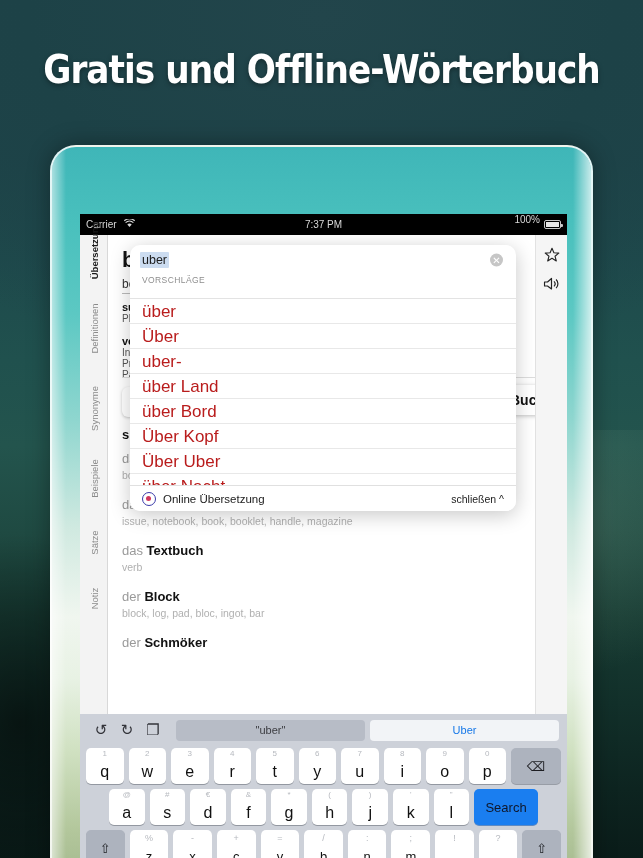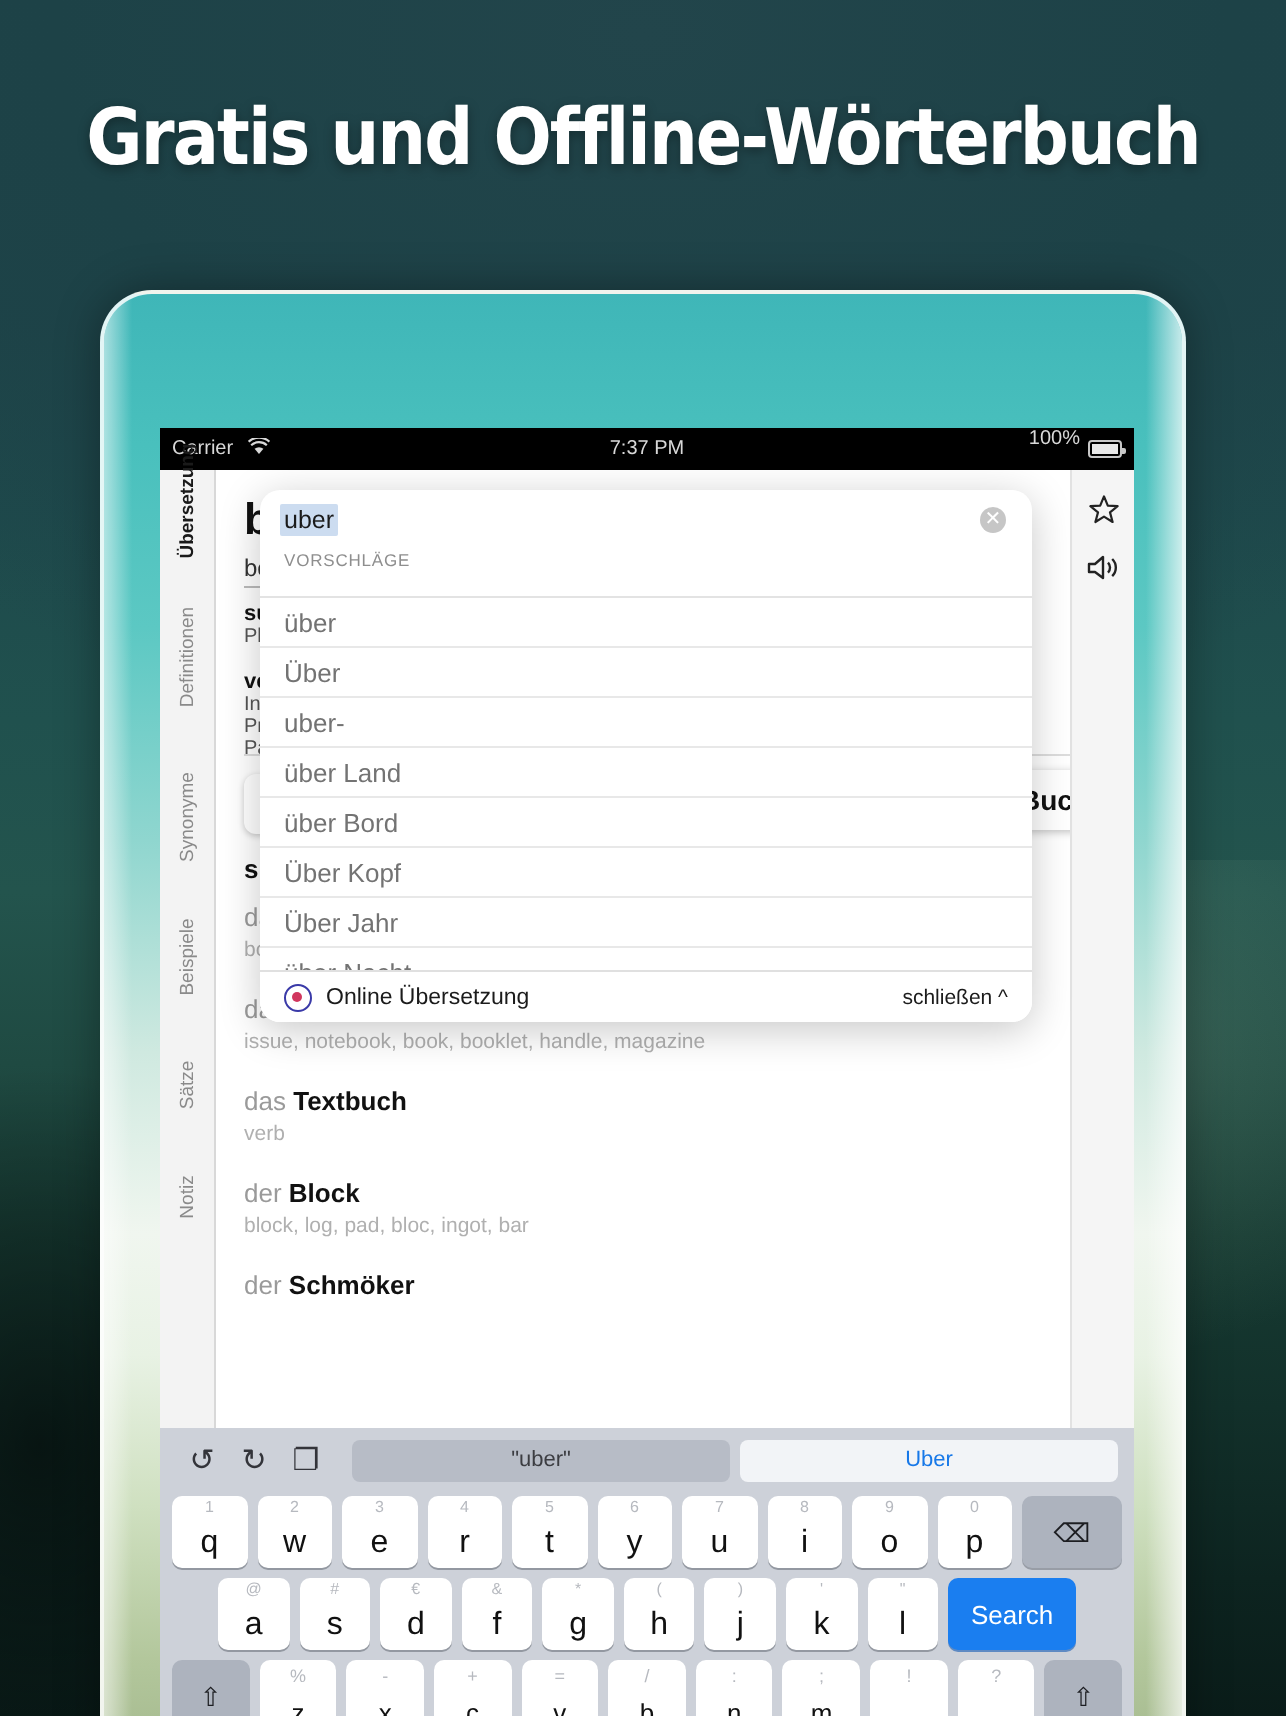--- a/index.html
+++ b/index.html
@@ -209,21 +209,21 @@
   }
   #suggest-label {
     font-size: 8.5px; color: #8e8e8e; letter-spacing: 0.4px;
     padding: 0 12px 13px 12px;
     border-bottom: 1px solid #e3e3e3;
   }
   #suggest-list { max-height: 186px; overflow: hidden; }
   .sg-item {
     height: 25px; line-height: 25px;
     padding: 0 12px;
-    font-size: 13px; color: #737373;
+    font-size: 17px; color: #b91c1c;
     border-bottom: 1px solid #e8e8e8;
   }
   #suggest-footer {
     position: relative; height: 26px;
     background: #ffffff;
     border-top: 1px solid #e0e0e0;
     display: flex; align-items: center; padding: 0 12px;
   }
   #online-icon {
     width: 14px; height: 14px; border-radius: 50%;
@@ -284,21 +284,21 @@
   .key.dual .alt { font-size: 9px; color: #b6b9bf; top: 4px; }
   .key.grey {
     background: #adb3be; box-shadow: 0 1px 0 rgba(100,105,115,0.5);
     align-items: center; padding-bottom: 0;
   }
   .key.grey .main { font-size: 13px; color: #1d1e22; }
   .key.blue {
     background: #1a7ef0; box-shadow: 0 1px 0 rgba(20,90,180,0.6);
     align-items: center; padding-bottom: 0;
   }
-  .key.blue .main { font-size: 13px; color: #ffffff; }
+  .key.blue .main { font-size: 13px; color: #0f172a; }
   .key.bksp { flex: 0 0 50px; }
   .key.search { flex: 0 0 64px; }
   .key.shift { flex: 0 0 50px; }
   .key.shift-r { flex: 0 0 50px; }
   .row3 .key { flex: 1; }
 </style>
 </head>
 <body>
 
 <div id="bg"></div>
@@ -441,21 +441,21 @@
           <span id="suggest-clear">✕</span>
         </div>
         <div id="suggest-label">VORSCHLÄGE</div>
         <div id="suggest-list">
           <div class="sg-item">über</div>
           <div class="sg-item">Über</div>
           <div class="sg-item">uber-</div>
           <div class="sg-item">über Land</div>
           <div class="sg-item">über Bord</div>
           <div class="sg-item">Über Kopf</div>
-          <div class="sg-item">Über Jahr</div>
+          <div class="sg-item">Über Uber</div>
           <div class="sg-item">über Nacht</div>
         </div>
         <div id="suggest-footer">
           <span id="online-icon"></span>
           <span id="online-label">Online Übersetzung</span>
           <span id="suggest-close">schließen ^</span>
         </div>
       </div>
 
       <div id="keyboard">

